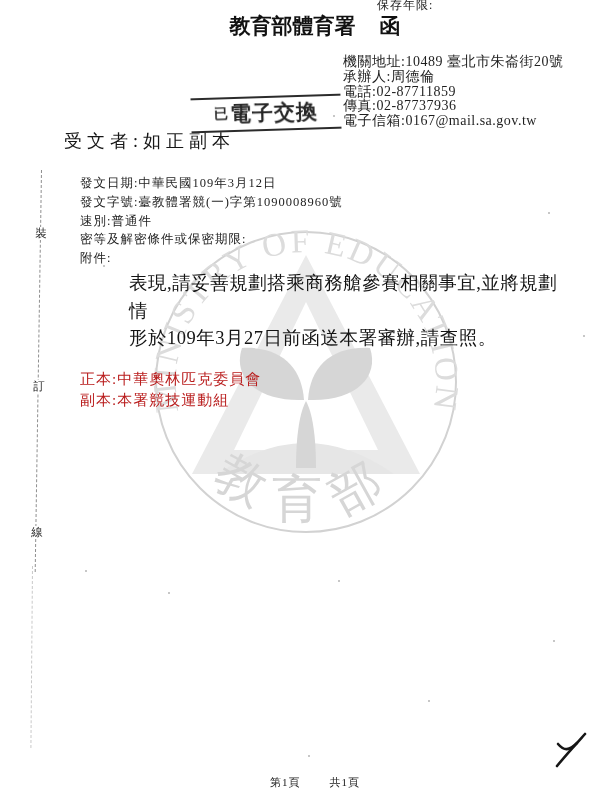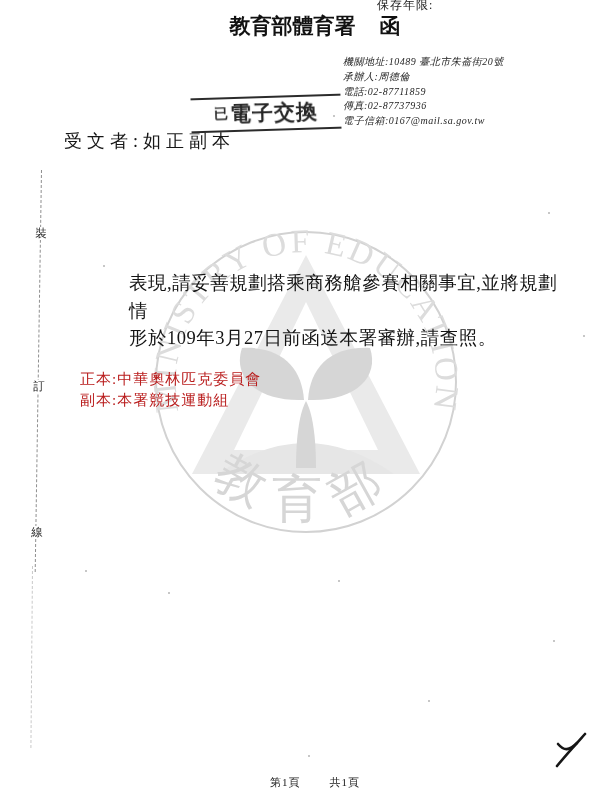--- a/index.html
+++ b/index.html
@@ -8,22 +8,22 @@
     font-family:"Liberation Serif","DejaVu Serif",serif;color:#1c1c1c;margin:0 auto;
   }
   .wm{position:absolute;left:0;top:0;z-index:0;}
   .content{position:absolute;left:8px;top:0;width:614px;height:798px;z-index:1;}
 
   .retention{position:absolute;left:369px;top:-3px;font-size:12px;letter-spacing:1px;color:#222;}
   .title{position:absolute;left:0;top:12px;width:614px;text-align:center;font-weight:bold;
          font-size:21px;color:#111;white-space:nowrap;}
   .title .doc-type{margin-left:24px;}
 
-  .agency{position:absolute;left:335px;top:55px;font-size:10px;line-height:14.8px;
-          letter-spacing:.5px;color:#1e1e1e;font-style:italic;}
+  .agency{position:absolute;left:335px;top:55px;font-size:14px;line-height:14.8px;
+          letter-spacing:.5px;color:#1e1e1e;}
 
   .stamp{position:absolute;left:183px;top:96px;width:146px;text-align:center;
          border-top:2.5px solid #2b2b2b;border-bottom:2.5px solid #2b2b2b;
          padding:1px 2px 2px 2px;transform:rotate(-1.8deg);filter:blur(.4px);
          font-weight:bold;font-size:21px;letter-spacing:1px;color:#262626;white-space:nowrap;}
   .stamp .pre{font-size:14px;vertical-align:3px;margin-right:1px;}
 
   .recipient{position:absolute;left:56px;top:129px;font-size:18px;font-weight:normal;
              letter-spacing:5px;color:#161616;}
 
@@ -95,20 +95,27 @@
       <div>傳真:02-87737936</div>
       <div>電子信箱:0167@mail.sa.gov.tw</div>
     </div>
 
     <div class="stamp">
       <span class="pre">已</span><span>電子交換</span>
     </div>
 
     <div class="recipient">受文者:如正副本</div>
 
+    <div class="meta">
+      <div>發文日期:中華民國109年3月12日</div>
+      <div>發文字號:臺教體署競(一)字第1090008960號</div>
+      <div>速別:普通件</div>
+      <div>密等及解密條件或保密期限:</div>
+      <div>附件:</div>
+    </div>
 
     <div class="subject">
       <div class="cont">表現,請妥善規劃搭乘商務艙參賽相關事宜,並將規劃情</div>
       <div class="cont">形於109年3月27日前函送本署審辦,請查照。</div>
     </div>
 
     <div class="copies">
       <div>正本:中華奧林匹克委員會</div>
       <div>副本:本署競技運動組</div>
     </div>

